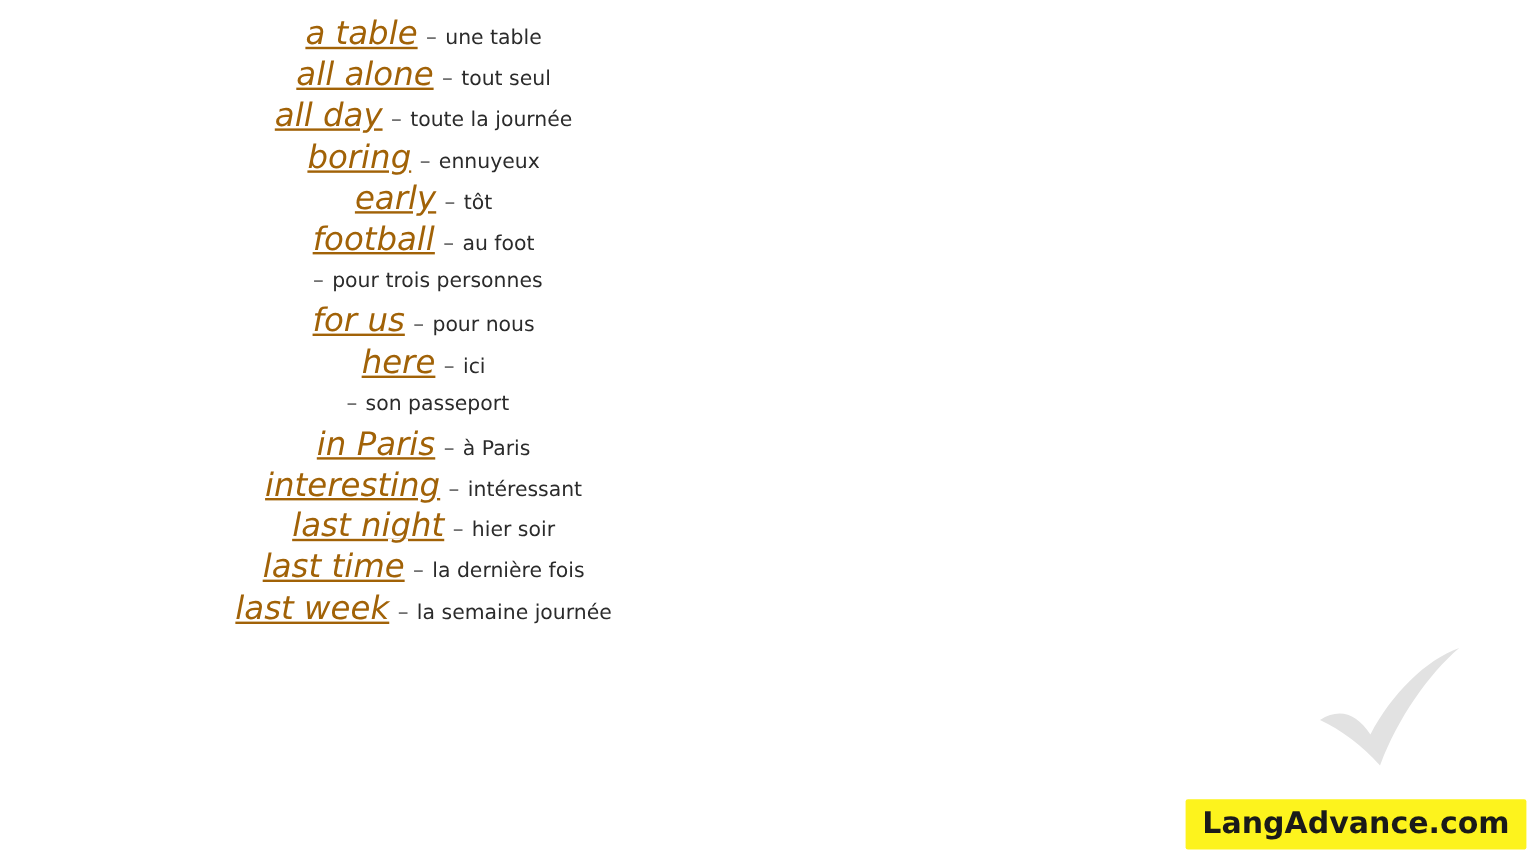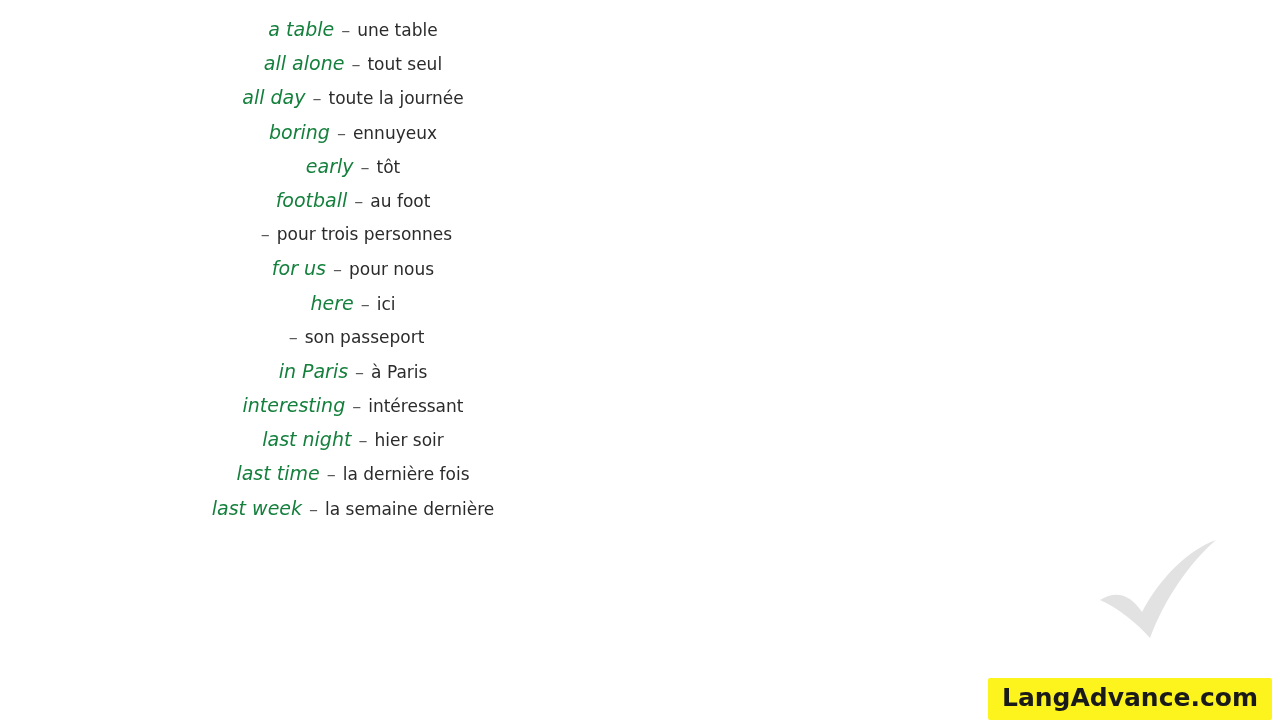--- a/index.html
+++ b/index.html
@@ -30,22 +30,23 @@
     align-items: baseline;
     justify-content: center;
     white-space: nowrap;
     line-height: 34.2px;
     height: 34.2px;
   }
 
   .term {
     font-family: "DejaVu Sans", sans-serif;
     font-style: italic;
-    font-size: 19px;
-    color: #15803d;
+    font-size: 27px;
+    color: #a16207;
+    text-decoration: underline;
   }
 
   .dash {
     font-family: "DejaVu Sans", sans-serif;
     font-size: 18px;
     color: #5a5a5a;
     padding: 0 7px;
   }
 
   .translation {
@@ -62,21 +63,21 @@
     width: 130px;
     height: 120px;
     opacity: 1;
     pointer-events: none;
   }
 
   
   #brand-badge {
     position: absolute;
     right: 8px;
-    bottom: 0;
+    bottom: 12px;
     background: #fdf31d;
     padding: 6px 14px 8px 14px;
     border-radius: 2px;
   }
   #brand-badge .brand-text {
     font-family: "DejaVu Sans", sans-serif;
     font-weight: bold;
     font-size: 25px;
     color: #1a1a1a;
     letter-spacing: 0px;
@@ -151,21 +152,21 @@
       <span class="translation">hier soir</span>
     </div>
     <div class="vocab-row">
       <span class="term">last time</span>
       <span class="dash">–</span>
       <span class="translation">la dernière fois</span>
     </div>
     <div class="vocab-row">
       <span class="term">last week</span>
       <span class="dash">–</span>
-      <span class="translation">la semaine dernière</span>
+      <span class="translation">la semaine journée</span>
     </div>
   </div>
 
 <div id="watermark-check">
   <svg width="130" height="120" viewBox="0 0 130 120" xmlns="http://www.w3.org/2000/svg">
     <path d="M2 62 C18 52, 32 56, 44 74 C62 40, 90 12, 118 2 C92 24, 66 62, 52 100 C40 86, 20 70, 2 62 Z" fill="#e2e2e2"></path>
   </svg>
 </div>
 
 <div id="brand-badge">

